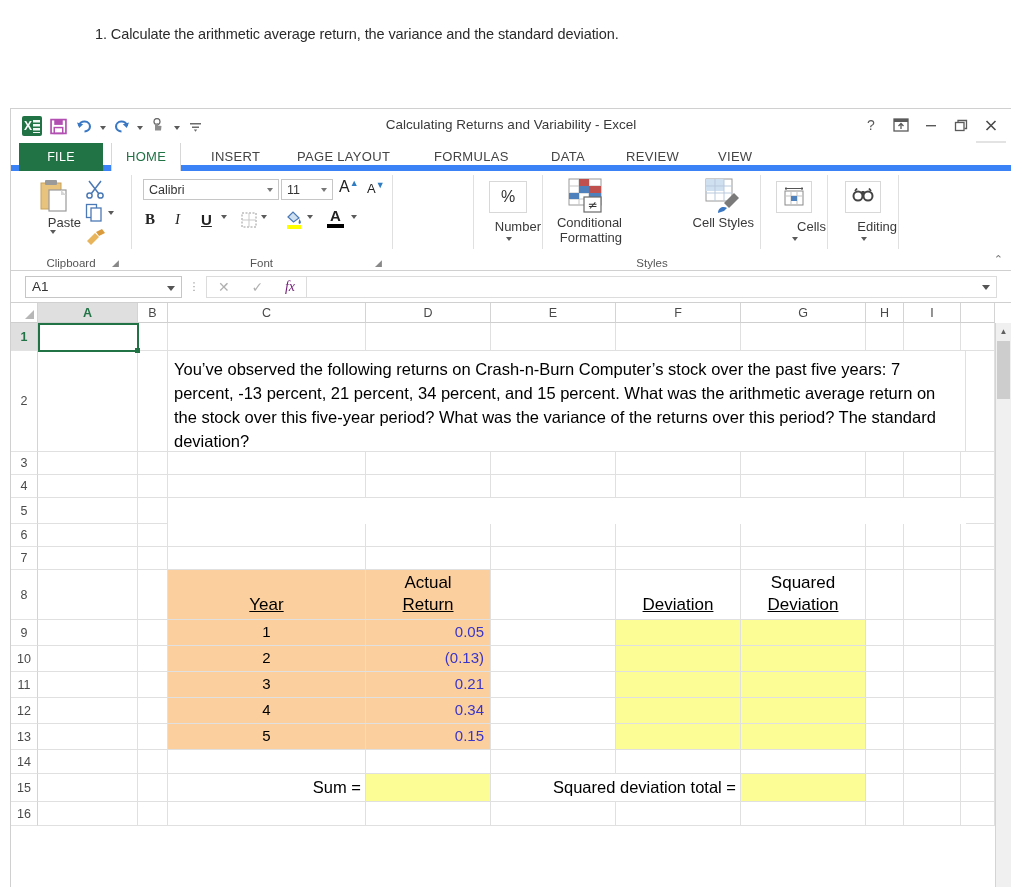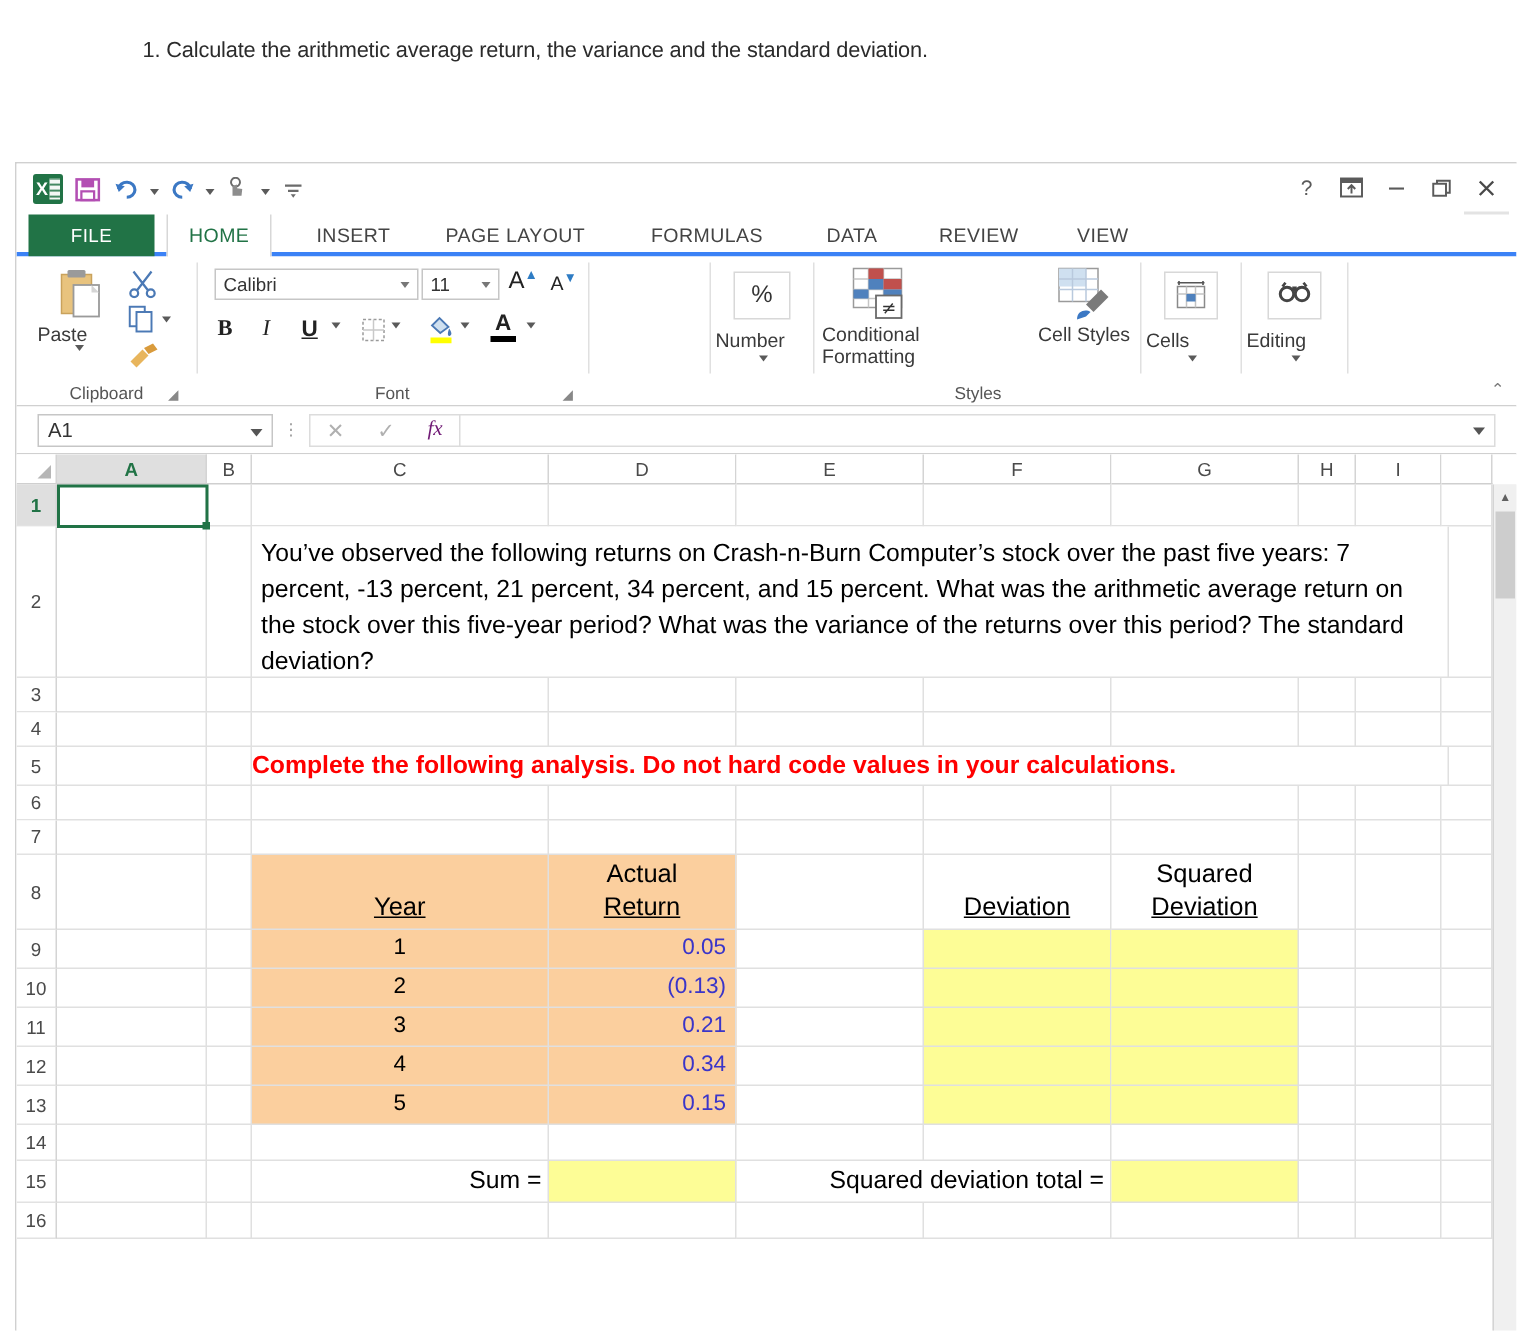--- a/index.html
+++ b/index.html
@@ -57,35 +57,35 @@
   }
   .wincontrols { position: absolute; right: 6px; top: 4px; display: flex; align-items: center; gap: 2px; }
   .wc { width: 28px; height: 24px; display: flex; align-items: center; justify-content: center;
         font-size: 14px; color: #5a5a5a; }
   .signin { position: absolute; right: 42px; top: 38px; font-size: 13.5px; color: #5a5a5a; }
   .avatar { position: absolute; right: 5px; top: 32px; width: 30px; height: 28px; background: #e3e3e3; }
   .avatar::before { content:""; position:absolute; left:10px; top:4px; width:10px; height:10px; border-radius:50%; background:#fff; }
   .avatar::after { content:""; position:absolute; left:5px; top:16px; width:20px; height:12px; border-radius:10px 10px 0 0; background:#fff; }
 
   
-  .tabstrip { position: relative; height: 28px; background: #ffffff; border-bottom: 3px solid #3b82f6; }
+  .tabstrip { position: relative; height: 28px; background: #ffffff; border-bottom: 6px solid #3b82f6; }
   .tab { position: absolute; top: 0; height: 28px; line-height: 28px; font-size: 13px;
          color: #444; padding: 0 14px; letter-spacing: 0.3px; }
   .tab.file { background: #217346; color: #fff; left: 8px; width: 84px; text-align: center; padding: 0; font-size: 12.5px; }
   .tab.active { color: #217346; background: #ffffff; border: 1px solid #d7d7d7; border-bottom: 1px solid #fff; border-top: none;
                 height: 29px; line-height: 28px; }
 
   
   .ribbon { position: relative; height: 100px; background: #ffffff; border-bottom: 1px solid #d0d0d0; }
   .rgroup { position: absolute; top: 0; height: 100px; }
   .rgroup-label { position: absolute; bottom: 2px; width: 100%; text-align: center; font-size: 11.5px; color: #555; }
   .rsep { position: absolute; top: 4px; width: 1px; height: 74px; background: #e0e0e0; }
   .dlg-launch { position: absolute; bottom: 3px; font-size: 9px; color: #888; }
 
-  .btn-lbl { font-size: 13px; color: #3a3a3a; text-align: left; line-height: 15px; }
+  .btn-lbl { font-size: 13px; color: #3a3a3a; text-align: right; line-height: 15px; }
 
   .combo { border: 1px solid #c6c6c6; background:#fff; height:21px; font-size:12.5px; color:#333;
            display:flex; align-items:center; padding-left:5px; position:relative; }
   .combo .cb-caret { position:absolute; right:5px; top:8px; width:0;height:0;
                      border-left:3px solid transparent;border-right:3px solid transparent;border-top:4px solid #777; }
   .boxbtn { border:1px solid #d8d8d8; background:#fff; display:flex;align-items:center;justify-content:center; }
 
   .ribbon-collapse { position:absolute; right:8px; bottom:4px; font-size:11px; color:#777; }
 
   
@@ -188,20 +188,21 @@
         </div>
       <div class="qat-item">
         <svg width="13" height="13" viewBox="0 0 13 13">
             <rect x="1" y="3" width="11" height="1.5" fill="#6b6b6b"></rect>
             <rect x="3" y="6.5" width="7" height="1.5" fill="#6b6b6b"></rect>
             <path d="M4.8 9.5 L8.2 9.5 L6.5 11.8 Z" fill="#6b6b6b"></path>
           </svg>
       </div>
     </div>
 
+    <div class="win-title">Calculating Returns and Variability - Excel</div>
 
     <div class="wincontrols">
       <div class="wc">?</div>
       <div class="wc">
         <svg width="16" height="14" viewBox="0 0 16 14">
             <rect x="1" y="1" width="14" height="12" fill="none" stroke="#5a5a5a" stroke-width="1.3"></rect>
             <rect x="1" y="1" width="14" height="3" fill="#5a5a5a"></rect>
             <path d="M8 11 L8 6 M5.5 8 L8 5.5 L10.5 8" fill="none" stroke="#5a5a5a" stroke-width="1.3"></path>
           </svg>
       </div>
@@ -497,21 +498,20 @@
     <div class="gcell" style="left:355px;top:172px;width:125px;height:23px;"></div>
     <div class="gcell" style="left:480px;top:172px;width:125px;height:23px;"></div>
     <div class="gcell" style="left:605px;top:172px;width:125px;height:23px;"></div>
     <div class="gcell" style="left:730px;top:172px;width:125px;height:23px;"></div>
     <div class="gcell" style="left:855px;top:172px;width:38px;height:23px;"></div>
     <div class="gcell" style="left:893px;top:172px;width:57px;height:23px;"></div>
     <div class="gcell" style="left:950px;top:172px;width:34px;height:23px;"></div>
 
     <div class="gcell" style="left:27px;top:195px;width:100px;height:26px;"></div>
     <div class="gcell" style="left:127px;top:195px;width:30px;height:26px;"></div>
-    <div class="gcell c-red" style="left:157px;top:195px;width:798px;height:26px;display:flex;align-items:center;font-size:16.5px;">Complete the following analysis. Do not hard code values in your calculations.</div>
     <div class="gcell" style="left:955px;top:195px;width:29px;height:26px;"></div>
 
     <div class="gcell" style="left:27px;top:221px;width:100px;height:23px;"></div>
     <div class="gcell" style="left:127px;top:221px;width:30px;height:23px;"></div>
     <div class="gcell" style="left:157px;top:221px;width:198px;height:23px;"></div>
     <div class="gcell" style="left:355px;top:221px;width:125px;height:23px;"></div>
     <div class="gcell" style="left:480px;top:221px;width:125px;height:23px;"></div>
     <div class="gcell" style="left:605px;top:221px;width:125px;height:23px;"></div>
     <div class="gcell" style="left:730px;top:221px;width:125px;height:23px;"></div>
     <div class="gcell" style="left:855px;top:221px;width:38px;height:23px;"></div>

